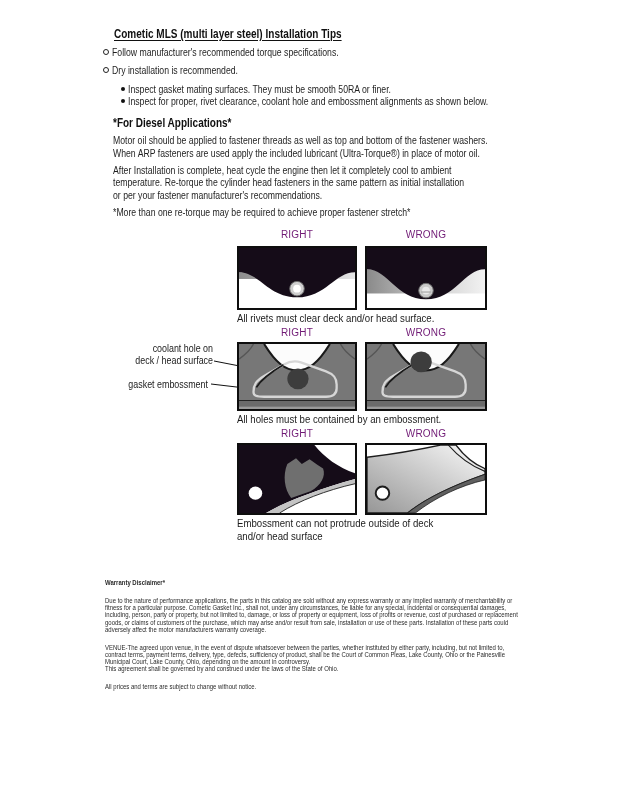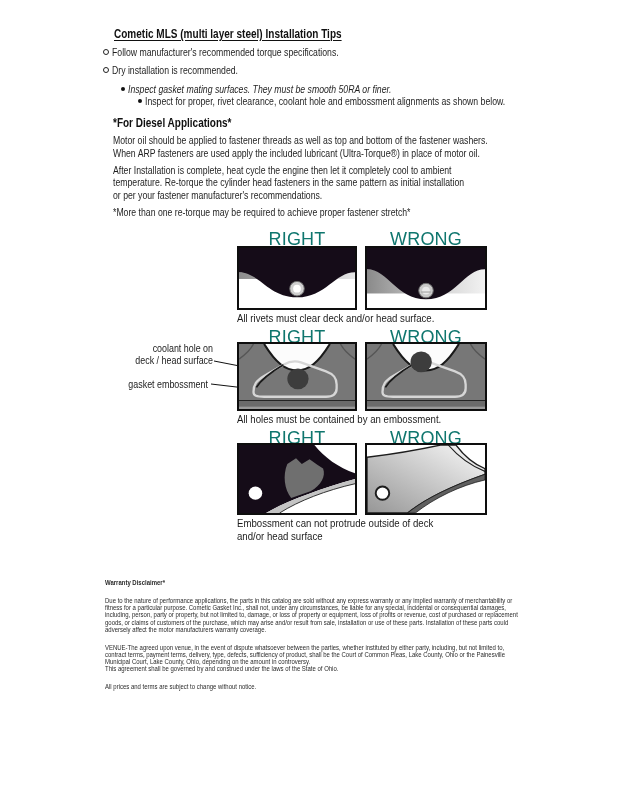--- a/index.html
+++ b/index.html
@@ -13,21 +13,21 @@
          text-decoration:underline;text-underline-offset:2px;white-space:nowrap;
          transform:scaleX(0.76);transform-origin:0 0;}
   .bullet{font-size:10.6px;line-height:11px;white-space:nowrap;}
   .bmark{display:inline-block;width:4px;height:4px;border:1px solid #222;border-radius:50%;
          vertical-align:middle;margin-right:3px;margin-bottom:2px;}
   .smark{display:inline-block;width:4px;height:4px;background:#111;border-radius:50%;
          vertical-align:middle;margin-right:3px;margin-bottom:2px;}
   .btxt{display:inline-block;transform:scaleX(0.82);transform-origin:0 0;}
   .h2{font-size:12.2px;font-weight:700;color:#111;white-space:nowrap;}
   .para{font-size:10.6px;white-space:pre-line;}
-  .figlabel{font-size:18px;letter-spacing:0.2px;color:#0f766e;text-align:center;font-weight:500;}
+  .figlabel{font-size:10px;letter-spacing:0.2px;color:#701a75;text-align:center;font-weight:500;}
   .fig{box-sizing:border-box;border:2px solid #0e0e0e;background:#fff;}
   .fig svg{display:block;width:100%;height:100%;}
   .caption{font-size:11.2px;color:#1b1b1b;white-space:pre-line;line-height:12.5px;
            transform:scaleX(0.86);transform-origin:0 0;}
   .sidelabel{font-size:10.6px;color:#1b1b1b;text-align:right;white-space:pre-line;line-height:11.5px;}
   .disc{font-size:6.3px;line-height:7.1px;color:#2b2b2b;white-space:pre-line;width:452px;
         transform:scaleX(0.95);transform-origin:0 0;}
   .disc-h{font-weight:700;margin-bottom:4px;}
   .disc-p{margin-bottom:4px;}
   .footer{font-size:15px;color:#232323;letter-spacing:0.4px;}
@@ -38,24 +38,24 @@
 <div class="page">
 
   <div class="abs title">Cometic MLS (multi layer steel) Installation Tips</div>
 
   <div class="abs bullet" style="top:47px;left:103px;">
     <span class="bmark"></span><span class="btxt">Follow manufacturer's recommended torque specifications.</span>
   </div>
   <div class="abs bullet" style="top:65px;left:103px;">
     <span class="bmark"></span><span class="btxt">Dry installation is recommended.</span>
   </div>
-  <div class="abs bullet" style="top:84px;left:121px;font-style:italic;">
+  <div class="abs bullet" style="top:84px;left:121px;">
     <span class="smark"></span><span class="btxt">Inspect gasket mating surfaces.  They must be smooth 50RA or finer.</span>
   </div>
-  <div class="abs bullet" style="top:96px;left:138px;">
+  <div class="abs bullet" style="top:96px;left:121px;">
     <span class="smark"></span><span class="btxt">Inspect for proper, rivet clearance, coolant hole and embossment alignments as shown below.</span>
   </div>
 
   <div class="abs h2 cx" style="top:116px;left:113px;">*For Diesel Applications*</div>
   <div class="abs para cx" style="top:134px;left:113px;line-height:12.5px;">Motor oil should be applied to fastener threads as well as top and bottom of the fastener washers.
 When ARP fasteners are used apply the included lubricant (Ultra-Torque®) in place of motor oil.</div>
   <div class="abs para cx" style="top:164px;left:113px;line-height:12.3px;">After Installation is complete, heat cycle the engine then let it completely cool to ambient
 temperature. Re-torque the cylinder head fasteners in the same pattern as initial installation
 or per your fastener manufacturer's recommendations.</div>
   <div class="abs para cx" style="top:206px;left:113px;">*More than one re-torque may be required to achieve proper fastener stretch*</div>

